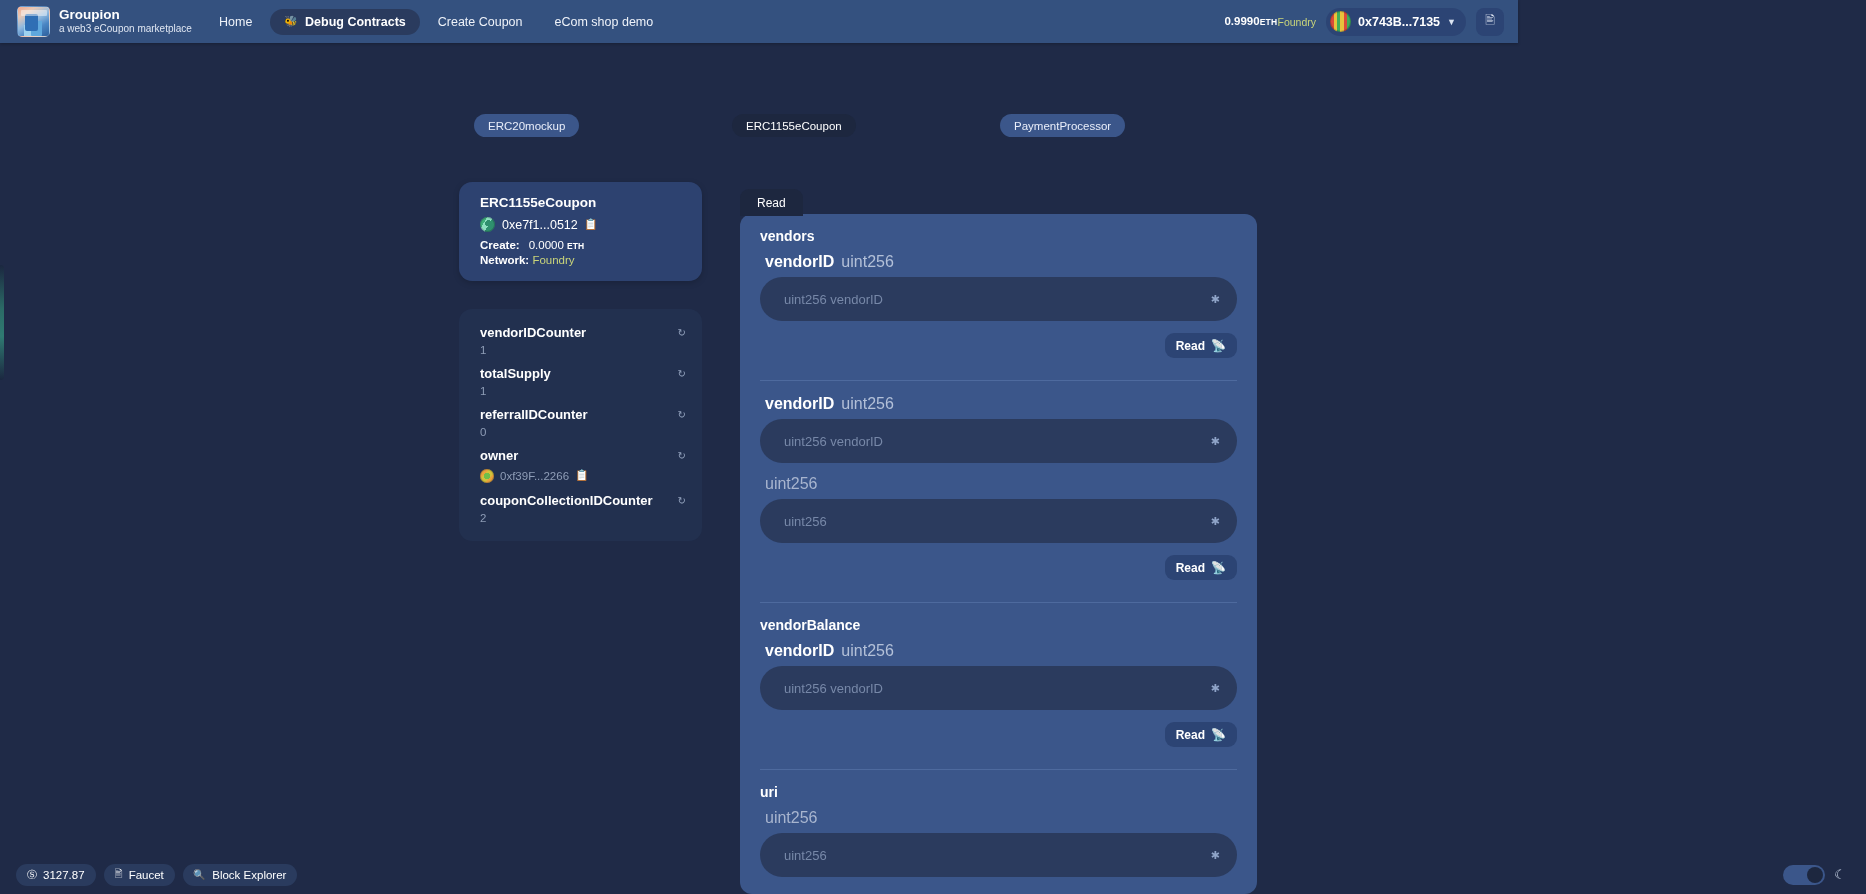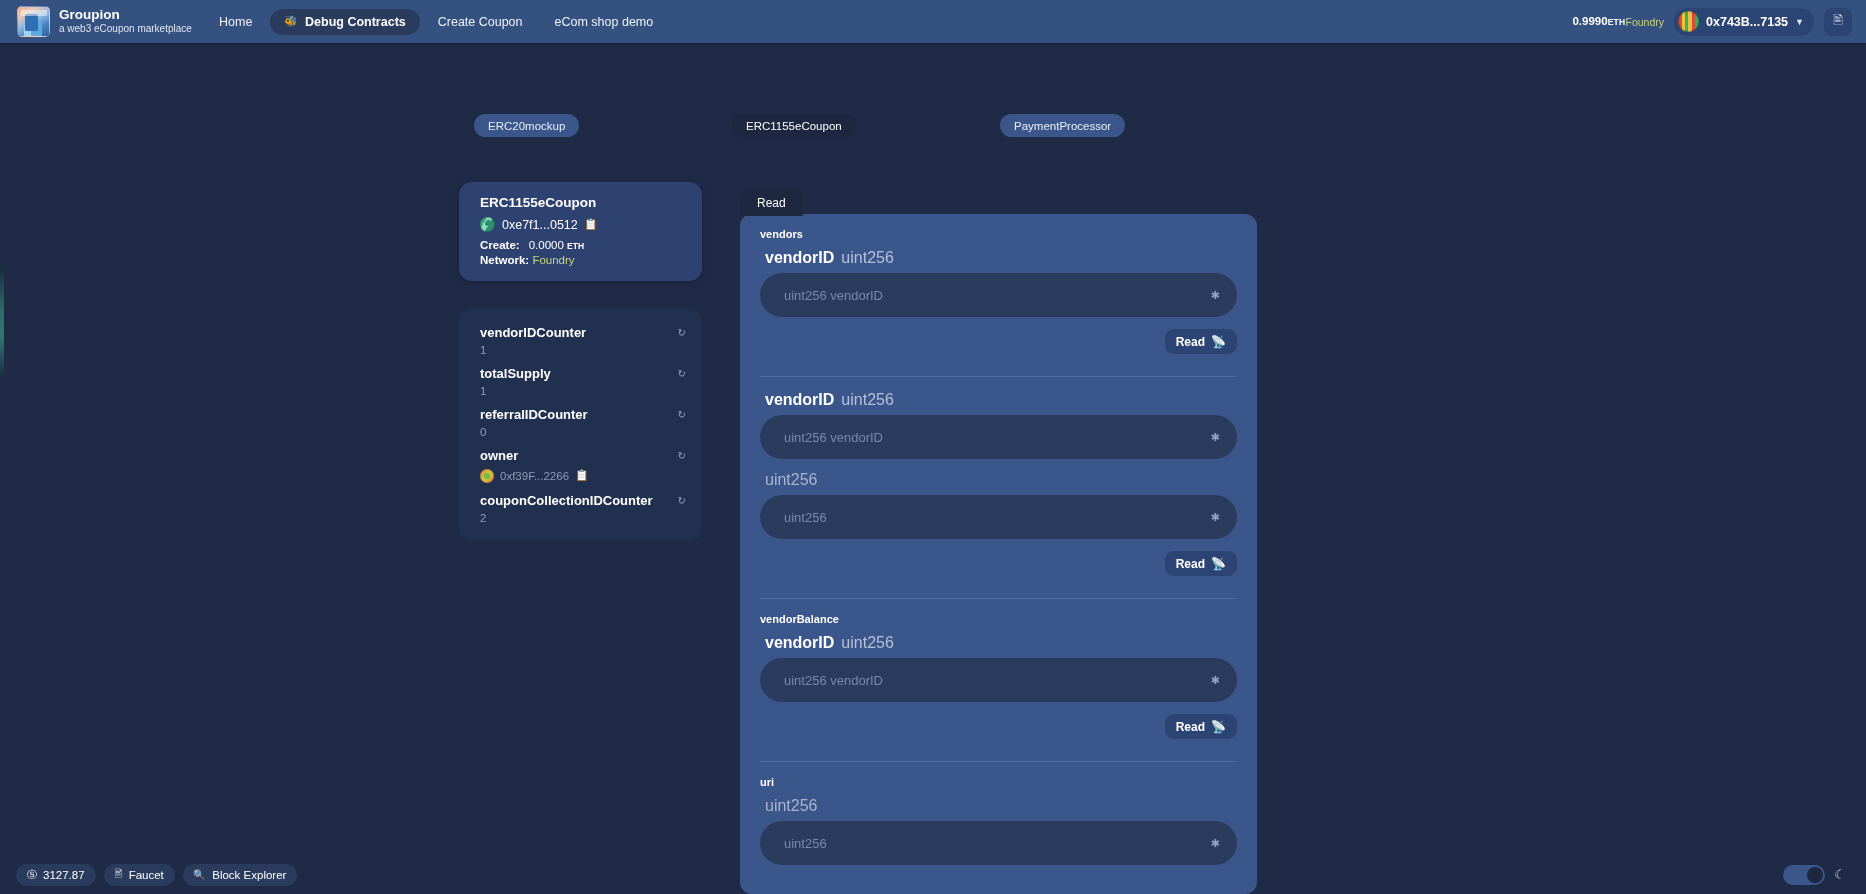--- a/index.html
+++ b/index.html
@@ -10,21 +10,21 @@
     overflow: hidden;
     background: #1f2a47;
     font-family: "Liberation Sans", sans-serif;
     -webkit-font-smoothing: antialiased;
   }
 
   
   .header {
     position: absolute;
     top: 0; left: 0;
-    width: 1866px;
+    width: 1518px;
     height: 43px;
     background: #34517f;
     display: flex;
     align-items: center;
     z-index: 40;
     box-shadow: 0 1px 3px rgba(0,0,0,.25);
   }
   .brand {
     display: flex;
     align-items: center;
@@ -231,21 +231,21 @@
     position: absolute;
     left: 740px; top: 171px;
     width: 517px;
     height: 680px;
     background: #3b568a;
     border-radius: 12px;
     padding: 14px 20px 0 20px;
     overflow: hidden;
   }
   .fn { padding-bottom: 10px; }
-  .fn-name { font-size: 11px; font-weight: bold; color: #ffffff; margin-bottom: 9px; }
+  .fn-name { font-size: 14px; font-weight: bold; color: #ffffff; margin-bottom: 9px; }
   .param-label {
     font-size: 16px;
     margin: 0 0 6px 5px;
     display: flex; align-items: flex-end; gap: 7px;
   }
   .param-label .pname { color: #ffffff; font-weight: bold; }
   .param-label .ptype { color: #b3c0d8; }
   .param-label.typeonly .ptype { color: #a8b5cf; }
   .input-wrap { position: relative; margin-bottom: 12px; }
   .inp {

